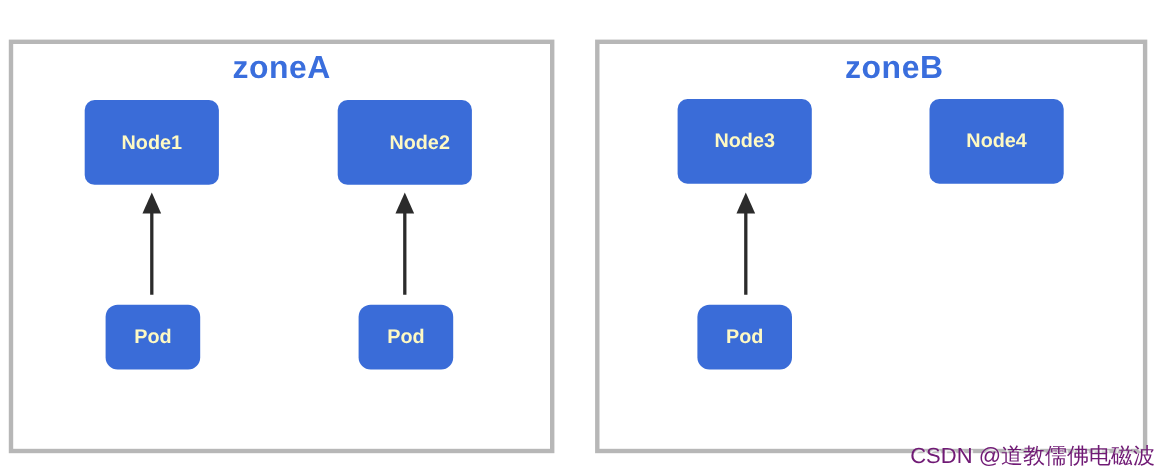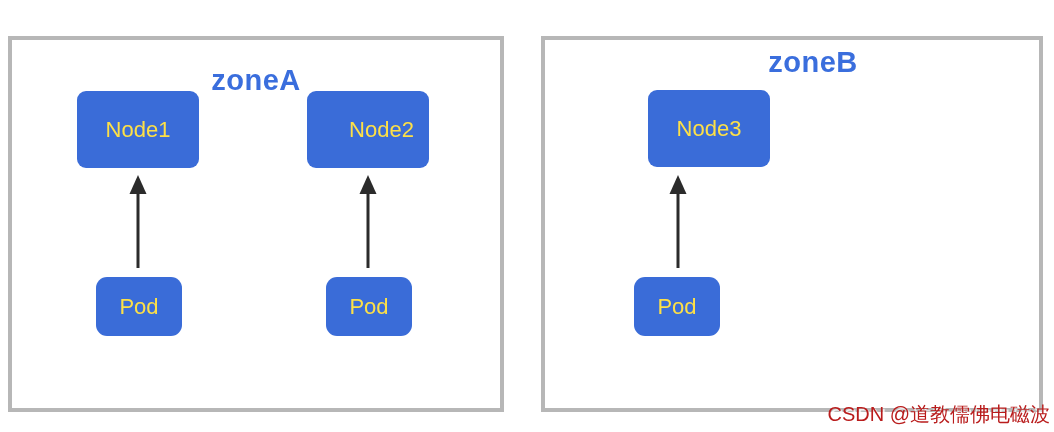--- a/index.html
+++ b/index.html
@@ -25,55 +25,55 @@
   .zone-b { left: 541px; top: 36px; width: 502px; height: 376px; }
   .zone-title {
     position: absolute;
     top: 46px;
     text-align: center;
     color: #3a6edd;
     font-size: 29px;
     font-weight: 600;
     letter-spacing: 0.5px;
   }
-  .zone-a-title { left: 8px;   width: 496px; margin-top: 18px; }
+  .zone-a-title { left: 8px;   width: 496px; }
   .zone-b-title { left: 562px; width: 502px; }
   .bluebox {
     position: absolute;
     box-sizing: border-box;
     background: #3a6cd8;
-    color: #fde047;
+    color: #fef9c3;
     display: flex;
     align-items: center;
     justify-content: center;
-    font-weight: 400;
-    font-size: 22px;
+    font-weight: 700;
+    font-size: 18px;
   }
   .nodebox { width: 122px; height: 77px; border-radius: 9px; }
   .podbox  { width: 86px;  height: 59px; border-radius: 11px; }
   .node1 { left: 77px;  top: 91px; }
   .node2 { left: 307px; top: 91px; padding-left: 27px; }
-  .node3 { left: 616px; top: 90px; margin-left: 32px; }
+  .node3 { left: 616px; top: 90px; }
   .node4 { left: 845px; top: 90px; }
   .pod1 { left: 96px;  top: 277px; }
   .pod2 { left: 326px; top: 277px; }
   .pod3 { left: 634px; top: 277px; }
   .edges-layer {
     position: absolute;
     left: 0; top: 0;
     width: 1054px;
     height: 432px;
     pointer-events: none;
   }
   .watermark {
     position: absolute;
     right: 4px;
     bottom: 4px;
     font-size: 20px;
-    color: #b91c1c;
+    color: #701a75;
     text-shadow: 2px 2px 1px rgba(255,255,255,0.95);
     white-space: nowrap;
   }
 </style>
 </head>
 <body>
 
 <div class="canvas">
 
   <div class="zone zone-a"></div>
@@ -95,20 +95,21 @@
     <g>
       <line x1="678" y1="268" x2="678" y2="190" stroke="#2b2b2b" stroke-width="3"></line>
       <polygon points="678,175 669.5,194 686.5,194" fill="#2b2b2b"></polygon>
     </g>
   </svg>
 
   <div class="bluebox nodebox node1">Node1</div>
   <div class="bluebox nodebox node2">Node2</div>
 
   <div class="bluebox nodebox node3">Node3</div>
+  <div class="bluebox nodebox node4">Node4</div>
 
   <div class="bluebox podbox pod1">Pod</div>
   <div class="bluebox podbox pod2">Pod</div>
 
   <div class="bluebox podbox pod3">Pod</div>
 
   <div class="watermark">CSDN @道教儒佛电磁波</div>
 
 </div>
 

